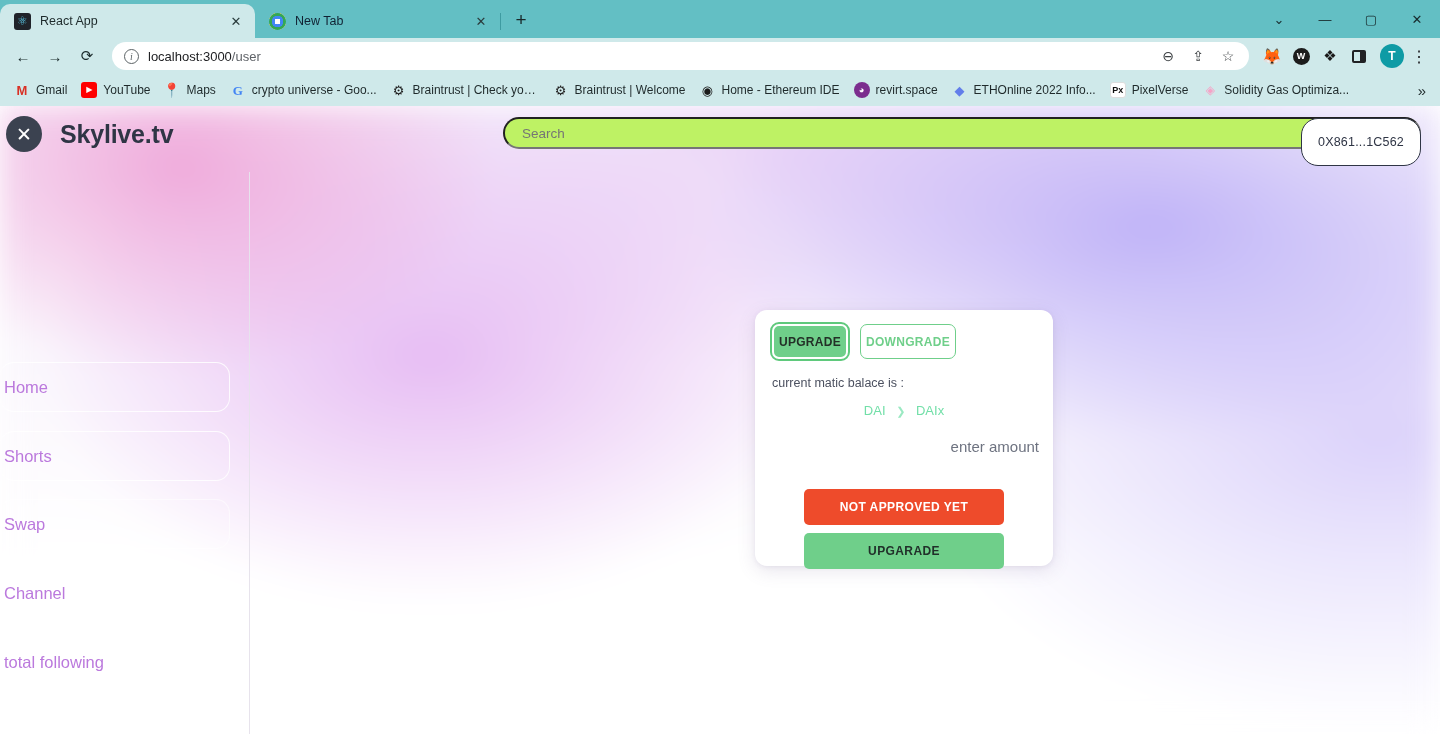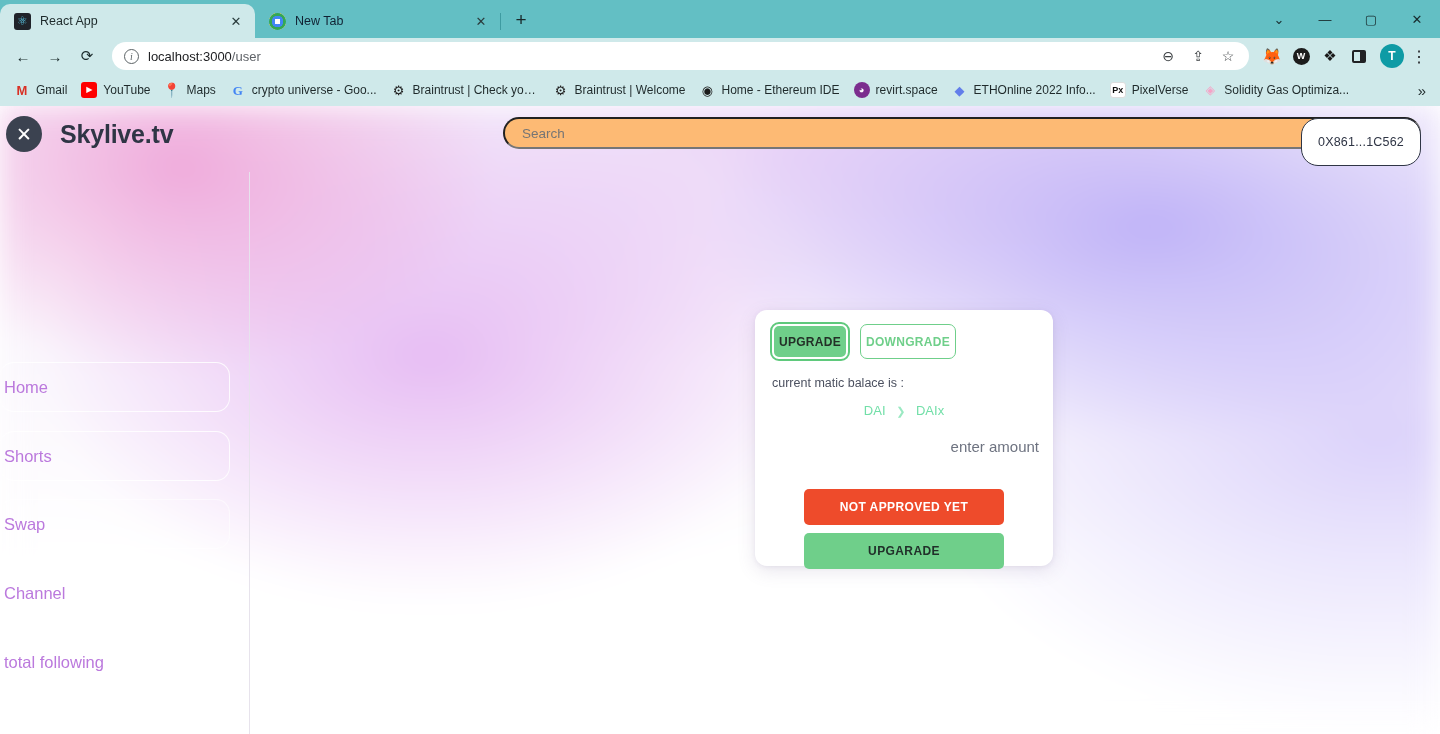--- a/index.html
+++ b/index.html
@@ -177,21 +177,21 @@
     color: #fff; font-size: 19px; line-height: 1;
     display: flex; align-items: center; justify-content: center;
     margin-left: 6px; flex: 0 0 36px;
   }
   .brand {
     font-size: 25px; font-weight: bold; color: #2f3545;
     margin-left: 18px; letter-spacing: -0.2px;
   }
   .searchbar {
     position: absolute; left: 503px; top: 117px - 106px; top: 11px;
-    width: 918px; height: 32px; background: #fdba74;
+    width: 918px; height: 32px; background: #bef264;
     border-radius: 16px; display: flex; align-items: center;
     padding-left: 17px; font-size: 13.5px; color: #5c6470;
   }
   .wallet-pill {
     position: absolute; right: 19px; top: 12px;
     height: 48px; padding: 0 16px; border: 1.6px solid #2f3545;
     border-radius: 17px; background: #ffffff;
     display: flex; align-items: center; justify-content: center;
     font-size: 12.5px; color: #2f3545; letter-spacing: 0.2px;
   }

